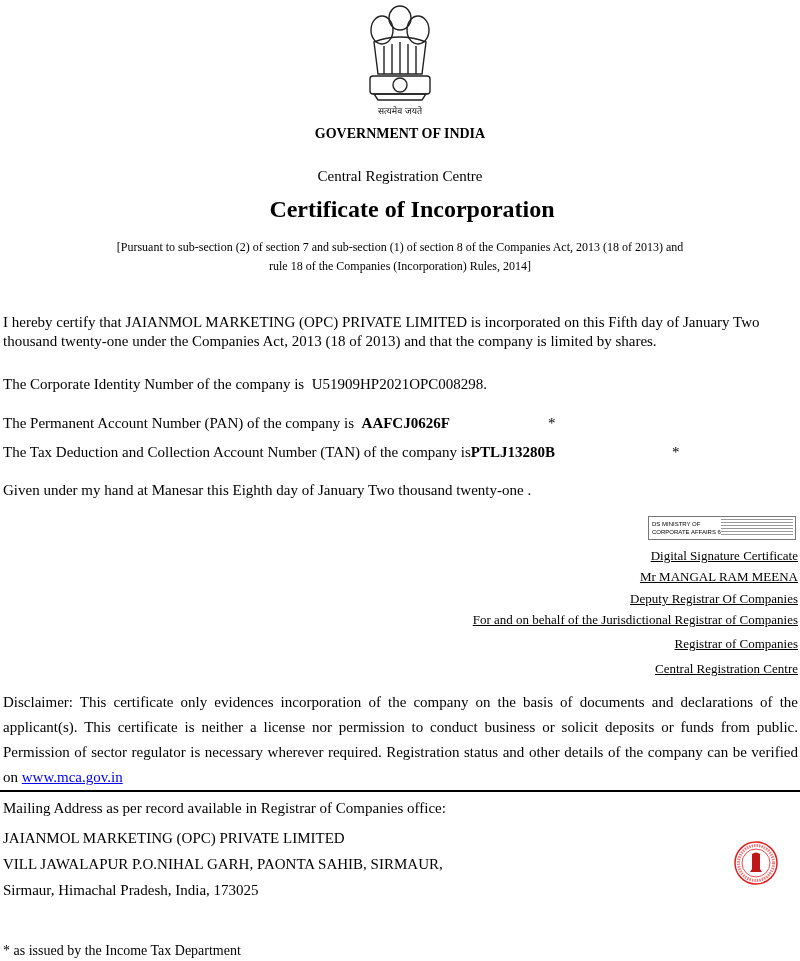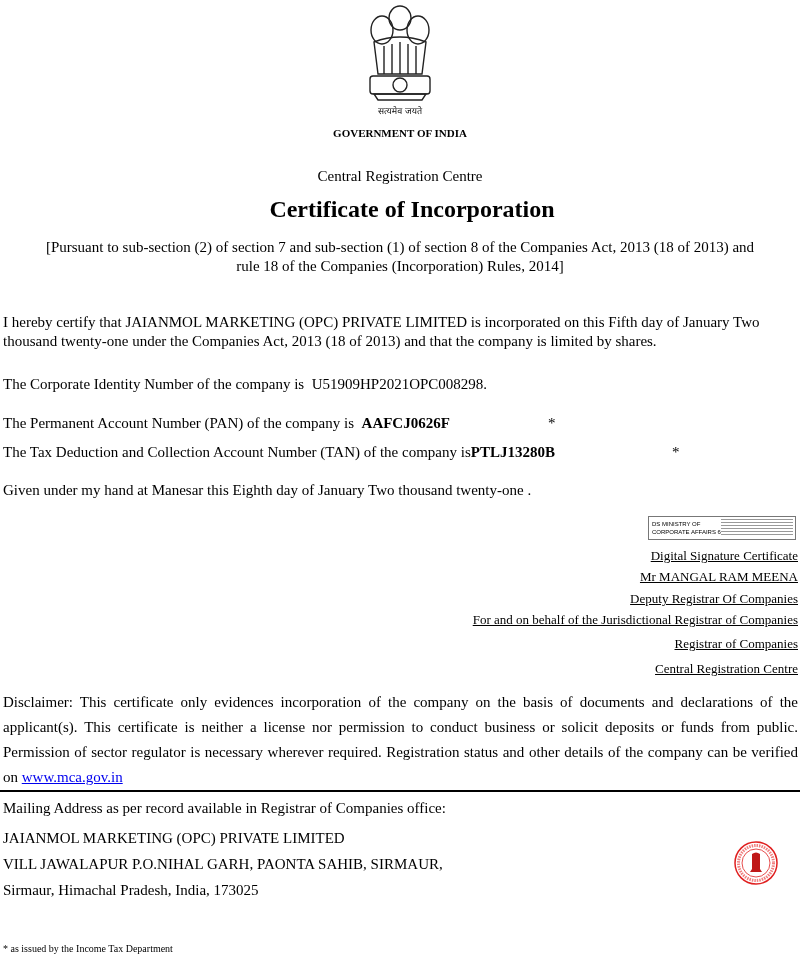--- a/index.html
+++ b/index.html
@@ -1,37 +1,37 @@
 <!DOCTYPE html>
 <html><head>
 <meta charset="utf-8">
 <style>
   html, body { margin: 0; padding: 0; background: #ffffff; }
   body { width: 800px; height: 961px; position: relative; overflow: hidden;
          font-family: "Liberation Serif", serif; color: #000; }
   .abs { position: absolute; }
   .center { left: 0; width: 800px; text-align: center; }
   .emblem { left: 360px; top: 2px; width: 80px; height: 118px; }
-  .gov { top: 124px; font-weight: bold; font-size: 11px; line-height: 19px; }
+  .gov { top: 124px; font-weight: bold; font-size: 14px; line-height: 19px; }
   .crc { top: 168px; font-size: 15px; }
   .title { top: 196px; font-weight: bold; font-size: 24px; padding-left: 12px; }
-  .pursuant { top: 238px; font-size: 15px; line-height: 19px; left: 0; width: 800px; }
+  .pursuant { top: 238px; font-size: 12px; line-height: 19px; left: 0; width: 800px; }
   .para { left: 3px; width: 795px; font-size: 15px; line-height: 19px; }
   .bold { font-weight: bold; }
   .sigbox { left: 648px; top: 516px; width: 148px; height: 24px; border: 1px solid #777;
             font-family: "Liberation Sans", sans-serif; font-size: 6px; line-height: 8px; box-sizing: border-box; padding: 3px 0 0 3px; background:#fff; }
   .sigbox .right { position:absolute; left:72px; top:2px; width:72px; height:18px;
      background: repeating-linear-gradient(#999 0 1px, #fff 1px 3px); }
   .right-block { right: 2px; text-align: right; font-size: 13px; text-decoration: underline; }
   .disclaimer { left: 3px; width: 795px; top: 690px; font-size: 15px; line-height: 25px; text-align: justify; }
   a.link { color: #0000ee; text-decoration: underline; }
   .rule { left: 0; top: 790px; width: 800px; height: 2px; background: #000; }
   .addr { left: 3px; font-size: 15px; }
   .seal { left: 733px; top: 840px; width: 46px; height: 46px; }
-  .foot { left: 3px; top: 943px; font-size: 10px; }
+  .foot { left: 3px; top: 943px; font-size: 14px; }
 </style>
 </head>
 <body>
 
 <svg class="abs emblem" viewBox="0 0 80 118">
   <g fill="none" stroke="#222" stroke-width="1.4">
     <ellipse cx="40" cy="16" rx="11" ry="12"></ellipse>
     <ellipse cx="22" cy="28" rx="11" ry="14"></ellipse>
     <ellipse cx="58" cy="28" rx="11" ry="14"></ellipse>
     <path d="M14 40 Q40 30 66 40 L62 72 L18 72 Z"></path>

